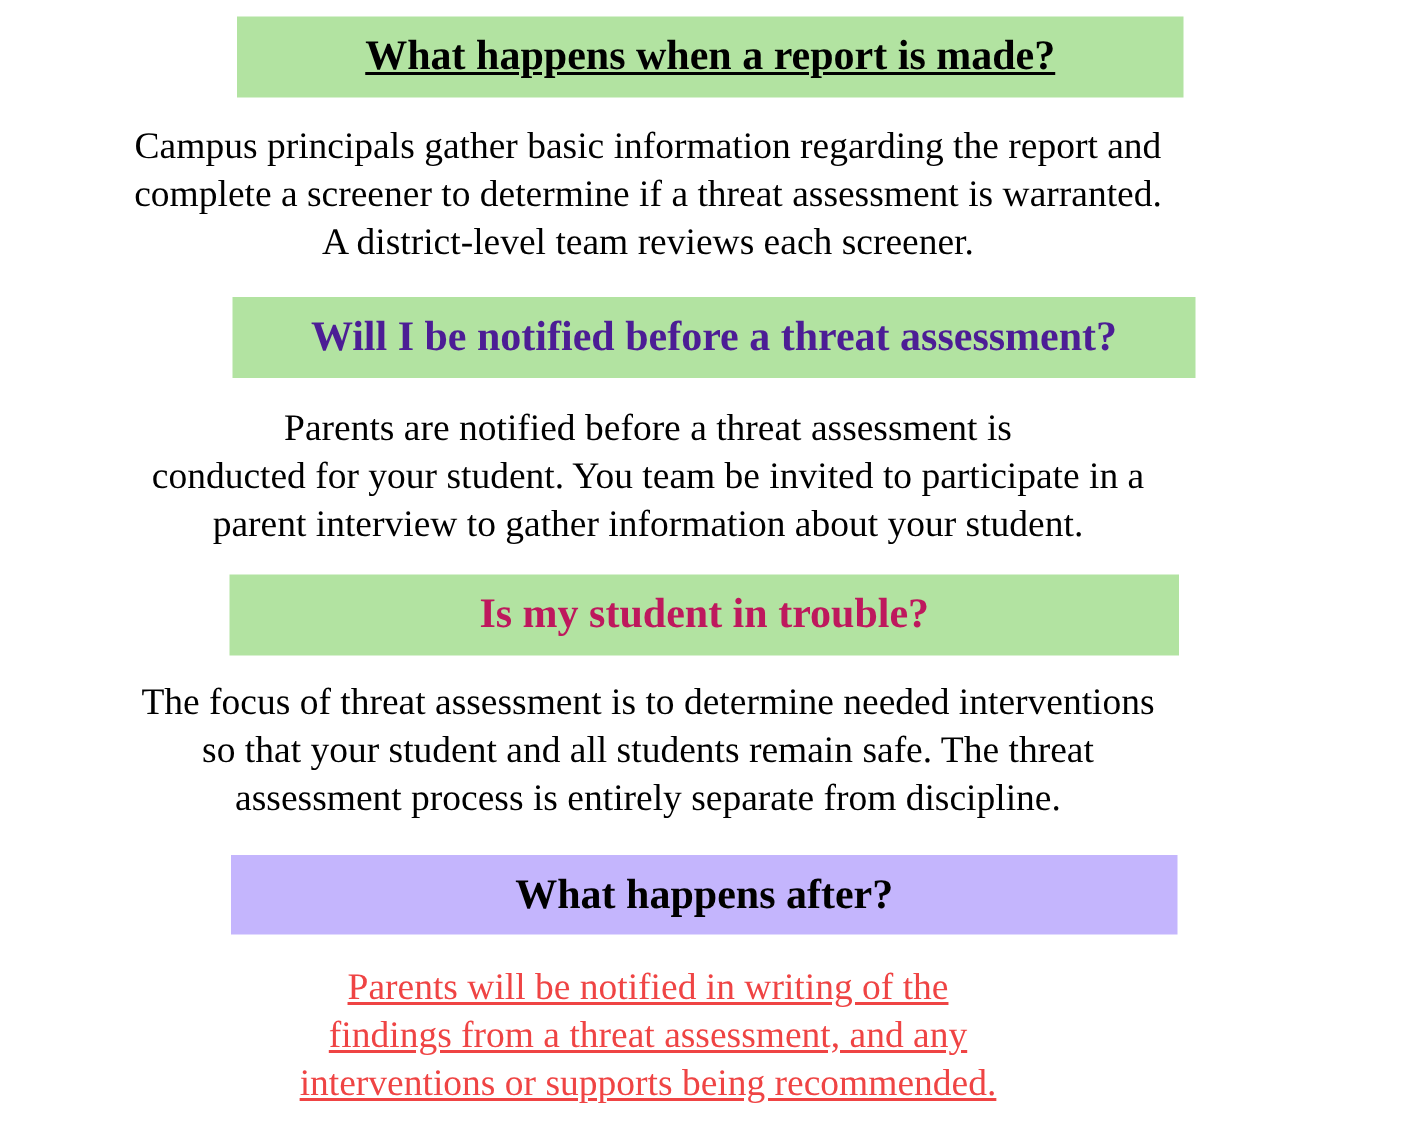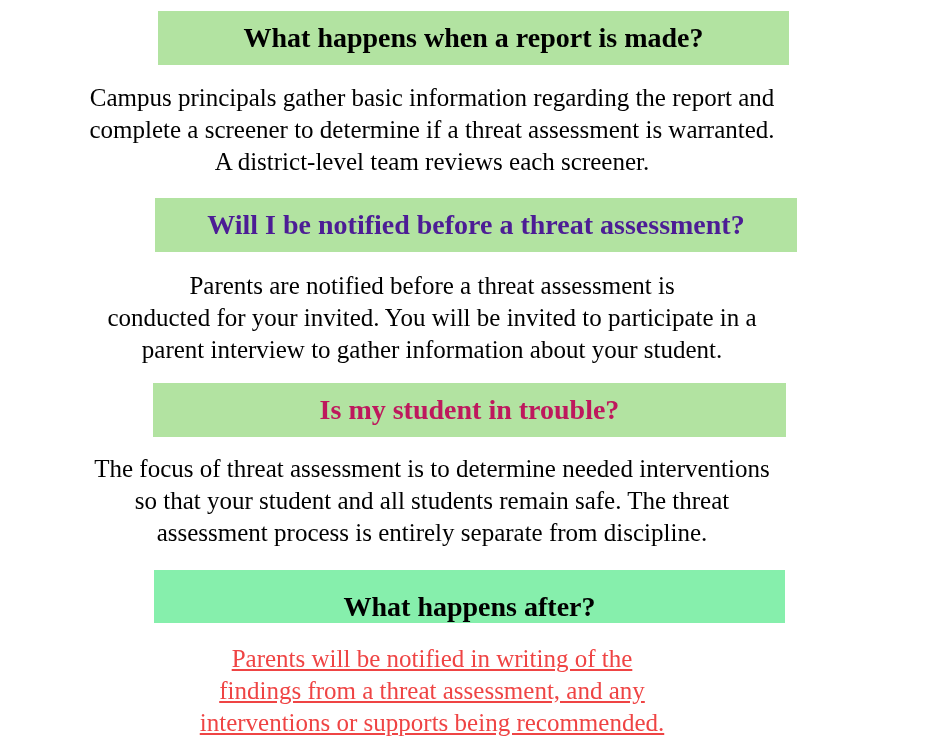--- a/index.html
+++ b/index.html
@@ -35,21 +35,21 @@
     left: 0;
     width: 864px;
     margin: 0;
     text-align: center;
     font-size: 25px;
     line-height: 32px;
     color: #000000;
     white-space: pre-line;
     font-family: "Liberation Serif", serif;
   }
-  .bar1 { left: 158px; top: 11px;  width: 631px; height: 54px; }
+  .bar1 { left: 158px; top: 11px;  width: 631px; height: 54px; text-decoration: underline; }
   .bar2 { left: 155px; top: 198px; width: 642px; height: 54px; }
   .bar3 { left: 153px; top: 383px; width: 633px; height: 54px; }
   .bar4 { left: 154px; top: 570px; width: 631px; height: 53px; }
   .a1 { top: 82px; }
   .a2 { top: 270px; }
   .a3 { top: 453px; }
   .a4 { top: 643px; }
 </style>
 </head>
 <body>
@@ -60,30 +60,30 @@
     <h2 class="q" style="color: rgb(0, 0, 0);">What happens when a report is made?</h2>
   </div>
   <p class="a a1" style="color: rgb(0, 0, 0);">Campus principals gather basic information regarding the report and
 complete a screener to determine if a threat assessment is warranted.
 A district-level team reviews each screener.</p>
 
   <div class="bar bar2" style="background: rgb(178, 227, 161);">
     <h2 class="q" style="color: #4c1d95;">Will I be notified before a threat assessment?</h2>
   </div>
   <p class="a a2" style="color: rgb(0, 0, 0);">Parents are notified before a threat assessment is
-conducted for your invited. You will be invited to participate in a
+conducted for your student. You team be invited to participate in a
 parent interview to gather information about your student.</p>
 
   <div class="bar bar3" style="background: rgb(178, 227, 161);">
     <h2 class="q" style="color: #be185d;">Is my student in trouble?</h2>
   </div>
   <p class="a a3" style="color: rgb(0, 0, 0);">The focus of threat assessment is to determine needed interventions
 so that your student and all students remain safe. The threat
 assessment process is entirely separate from discipline.</p>
 
-  <div class="bar bar4" style="background: #86efac; align-items: flex-end;">
+  <div class="bar bar4" style="background: #c4b5fd;">
     <h2 class="q" style="color: rgb(0, 0, 0);">What happens after?</h2>
   </div>
   <p class="a a4" style="color: #ef4444; text-decoration: underline;">Parents will be notified in writing of the
 findings from a threat assessment, and any
 interventions or supports being recommended.</p>
 
 </div>
 
 </body></html>

